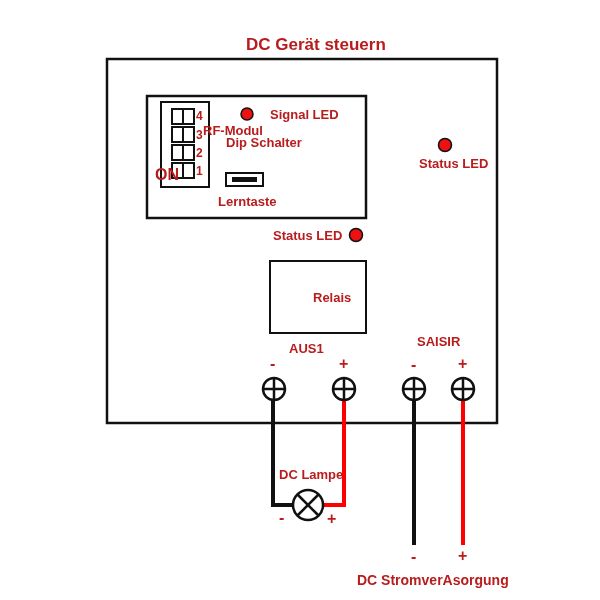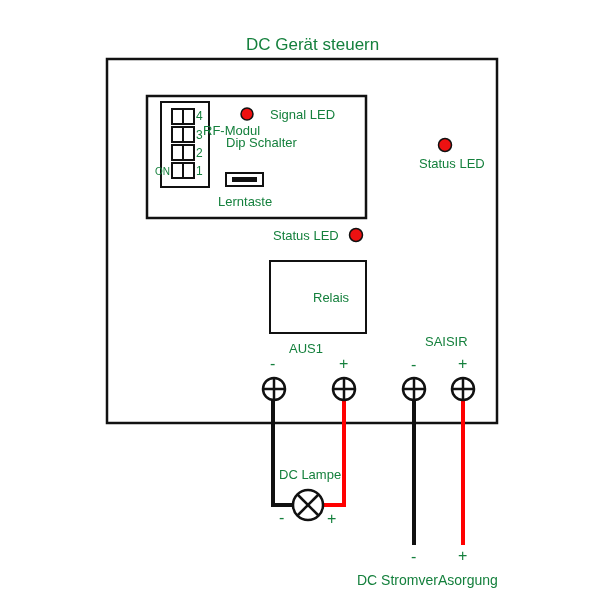--- a/index.html
+++ b/index.html
@@ -1,24 +1,24 @@
 <!DOCTYPE html>
 <html><head>
 <meta charset="utf-8">
 <style>
   html, body { margin: 0; padding: 0; background: #ffffff; }
   body { width: 600px; height: 600px; position: relative; overflow: hidden;
          font-family: "Liberation Sans", sans-serif; color: #111; }
   svg { position: absolute; left: 0; top: 0; }
-  .lbl { position: absolute; font-family: "Liberation Sans", sans-serif; font-weight: normal;
-         color: #15803d; white-space: nowrap; line-height: 1; }
+  .lbl { position: absolute; font-family: "Liberation Sans", sans-serif; font-weight: bold;
+         color: #b91c1c; white-space: nowrap; line-height: 1; }
   .title { font-size: 17px; }
   .std { font-size: 13px; }
   .sm { font-size: 12px; }
-  .tiny { font-size: 10px; text-align: right; }
+  .tiny { font-size: 16px; text-align: right; }
   .sign { font-size: 16px; }
 </style>
 </head>
 <body>
 
 <svg width="600" height="600" viewBox="0 0 600 600">
 
   <line x1="0" y1="57" x2="600" y2="57" stroke="#111" stroke-width="0"></line>
 
   <rect x="107" y="59" width="390" height="364" fill="none" stroke="#111" stroke-width="2.5"></rect>
@@ -103,21 +103,21 @@
 <div class="lbl std" style="left:218px; top:195px;">Lerntaste</div>
 
 <div class="lbl std" style="left:419px; top:157px;">Status LED</div>
 <div class="lbl std" style="left:273px; top:229px;">Status LED</div>
 <div class="lbl std" style="left:299px; top:291px;padding-left:14px;">Relais</div>
 
 <div class="lbl std" style="left:289px; top:342px;">AUS1</div>
 <div class="lbl sign" style="left:270px; top:356px;">-</div>
 <div class="lbl sign" style="left:339px; top:356px;">+</div>
 
-<div class="lbl std" style="left:417px; top:335px;margin-left:8px;">SAISIR</div>
+<div class="lbl std" style="left:417px; top:335px;">SAISIR</div>
 <div class="lbl sign" style="left:411px; top:357px;">-</div>
 <div class="lbl sign" style="left:458px; top:356px;">+</div>
 
 <div class="lbl std" style="left:279px; top:468px;">DC Lampe</div>
 <div class="lbl sign" style="left:279px; top:510px;">-</div>
 <div class="lbl sign" style="left:327px; top:511px;">+</div>
 
 <div class="lbl sign" style="left:411px; top:549px;">-</div>
 <div class="lbl sign" style="left:458px; top:548px;">+</div>
 <div class="lbl std" style="left:357px; top:573px; font-size:14px;">DC StromverAsorgung</div>

